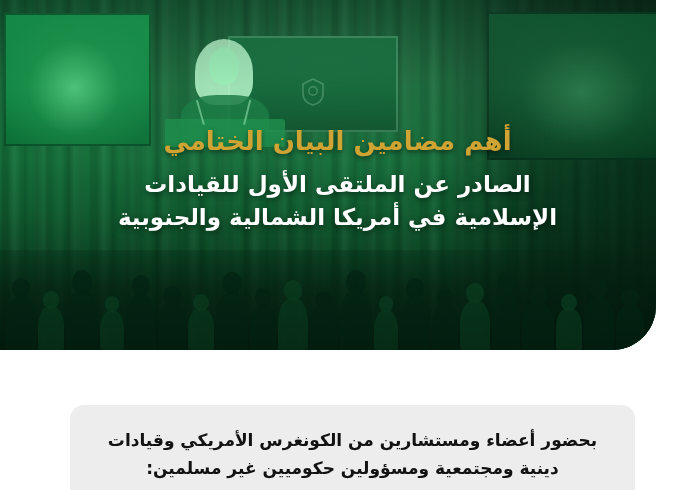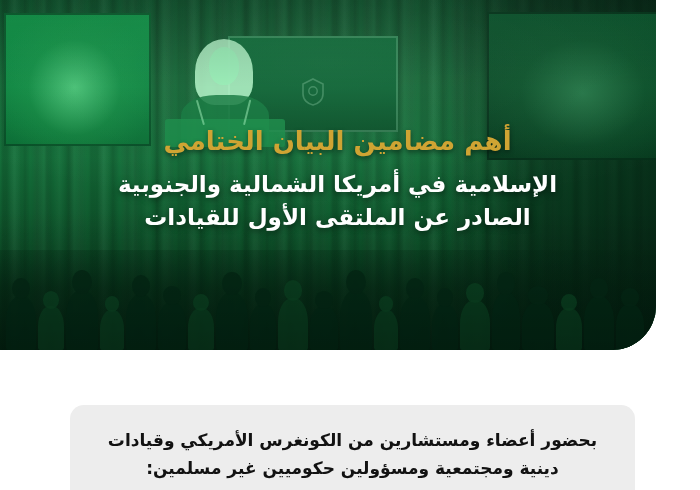--- a/index.html
+++ b/index.html
@@ -312,22 +312,22 @@
         <div class="h lt" style="left:556px; width:26px; height:42px;"></div>
         <div class="h" style="left:584px; width:30px; height:54px;"></div>
         <div class="h" style="left:616px; width:28px; height:46px;"></div>
       </div>
     </div>
 
     <div class="hero-vig"></div>
 
     <div class="headline">
       <span class="gold">أهم مضامين البيان الختامي</span>
+      <span class="white">الصادر عن الملتقى الأول للقيادات</span>
       <span class="white">الإسلامية في أمريكا الشمالية والجنوبية</span>
-      <span class="white">الصادر عن الملتقى الأول للقيادات</span>
     </div>
   </div>
 
   <div class="caption-card">
     <p>بحضور أعضاء ومستشارين من الكونغرس الأمريكي وقيادات دينية ومجتمعية ومسؤولين حكوميين غير مسلمين:</p>
   </div>
 
 </div>
 
 </body></html>

